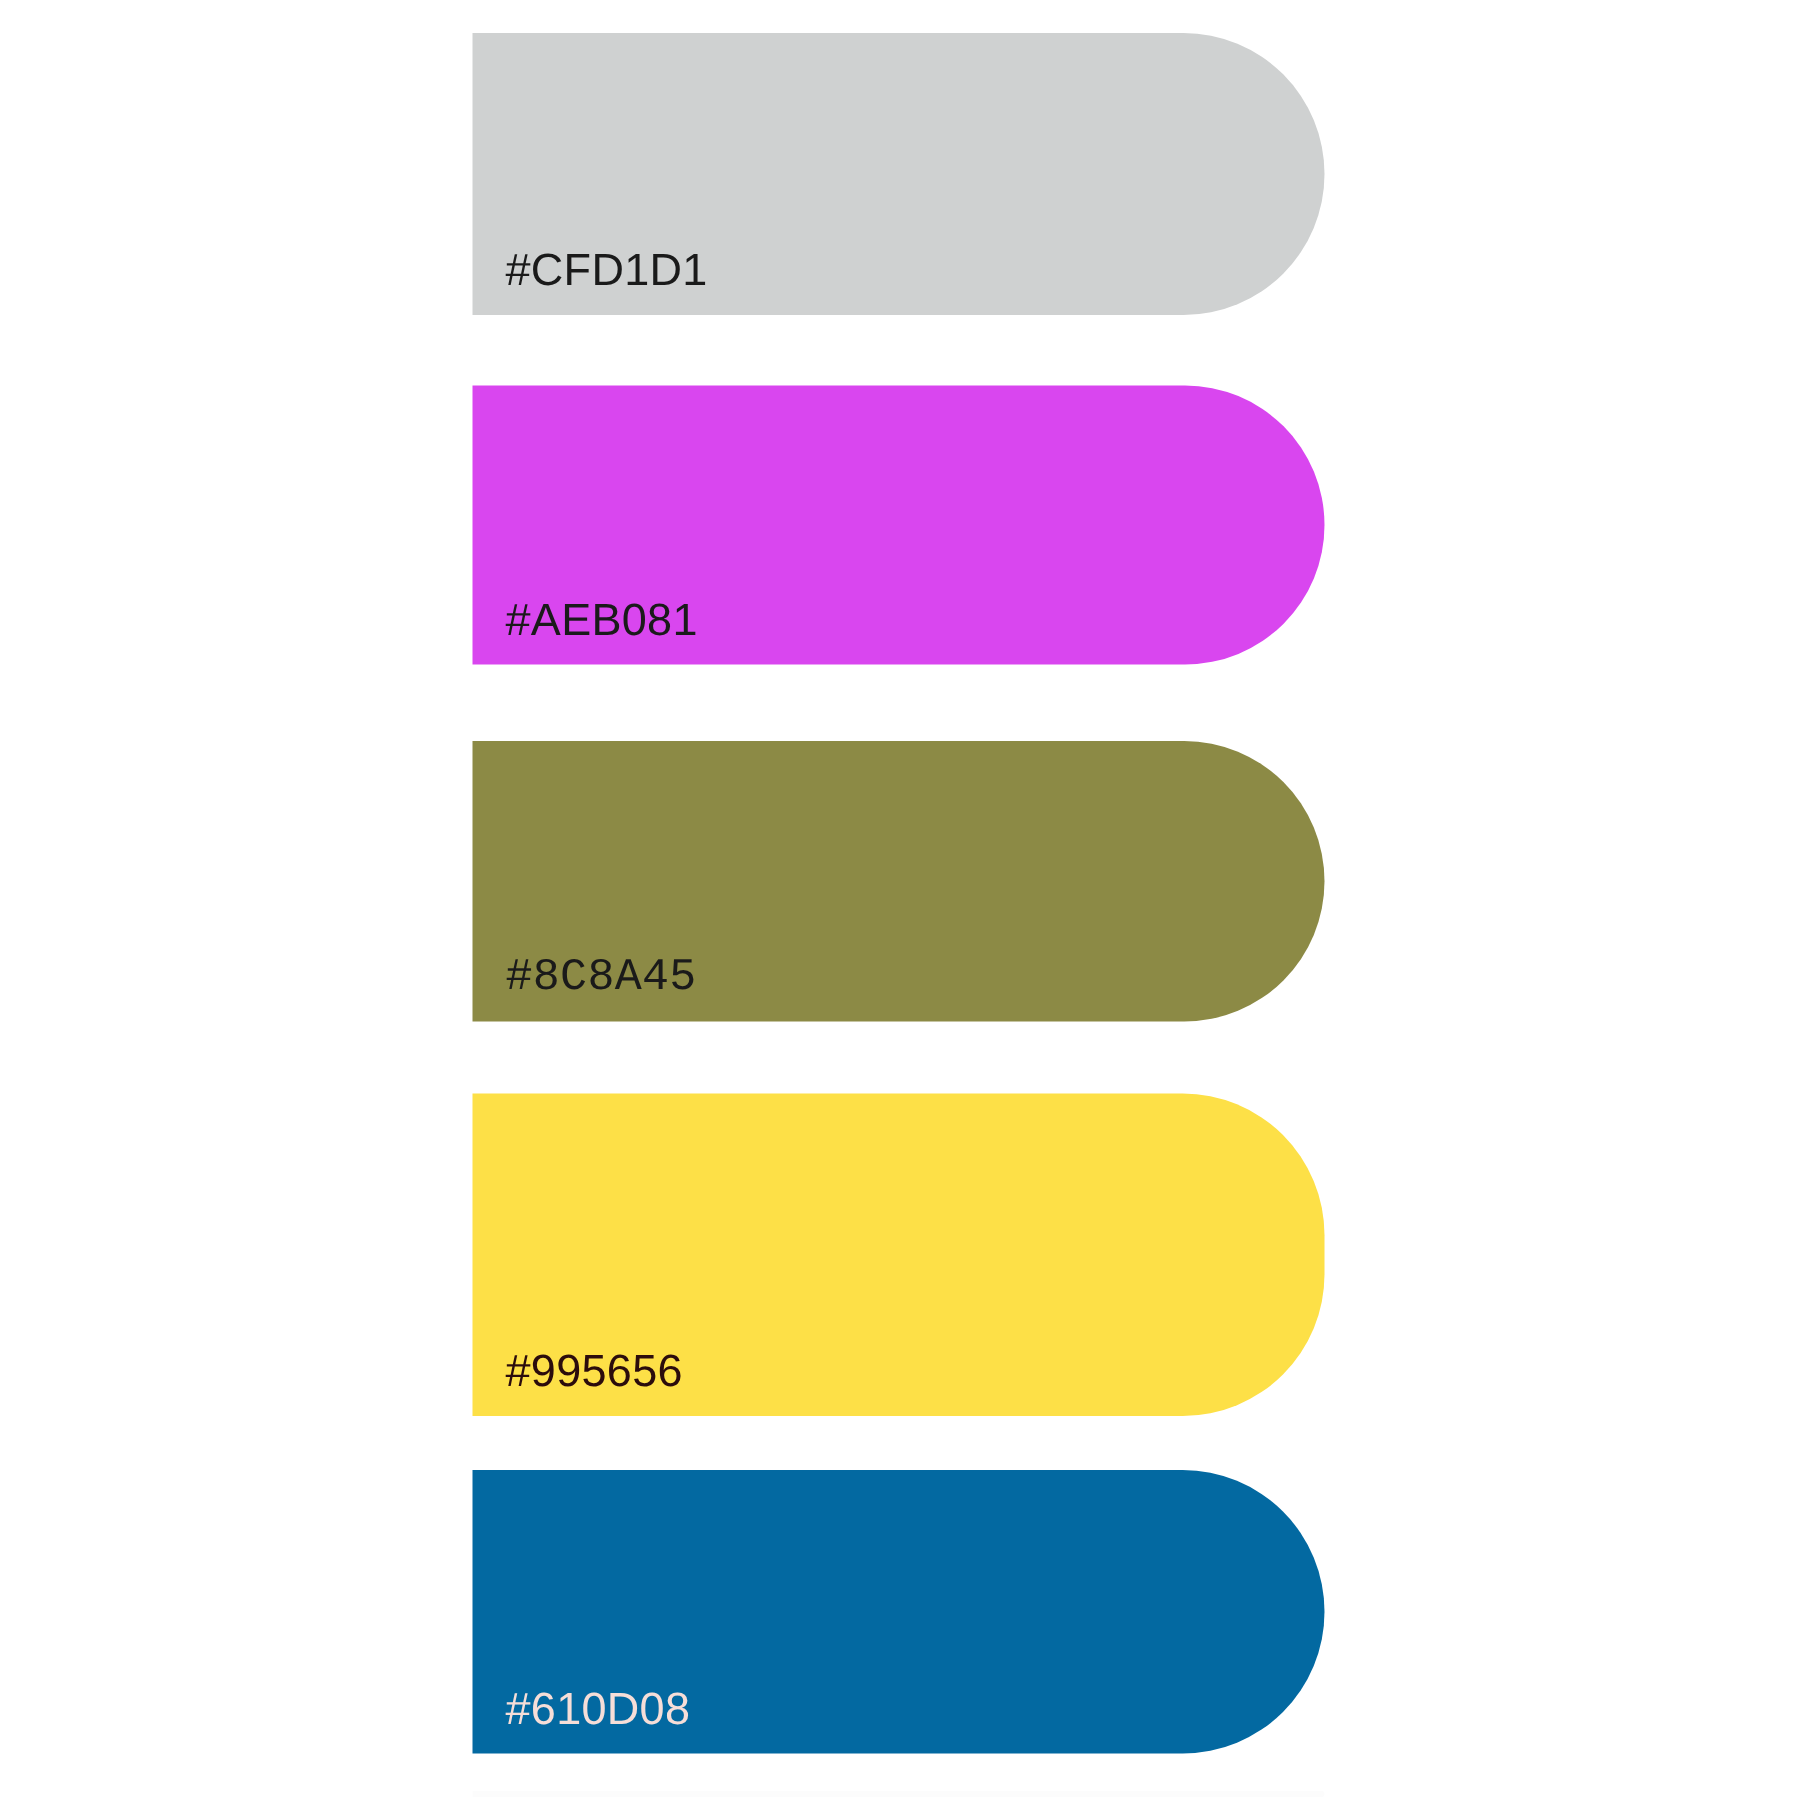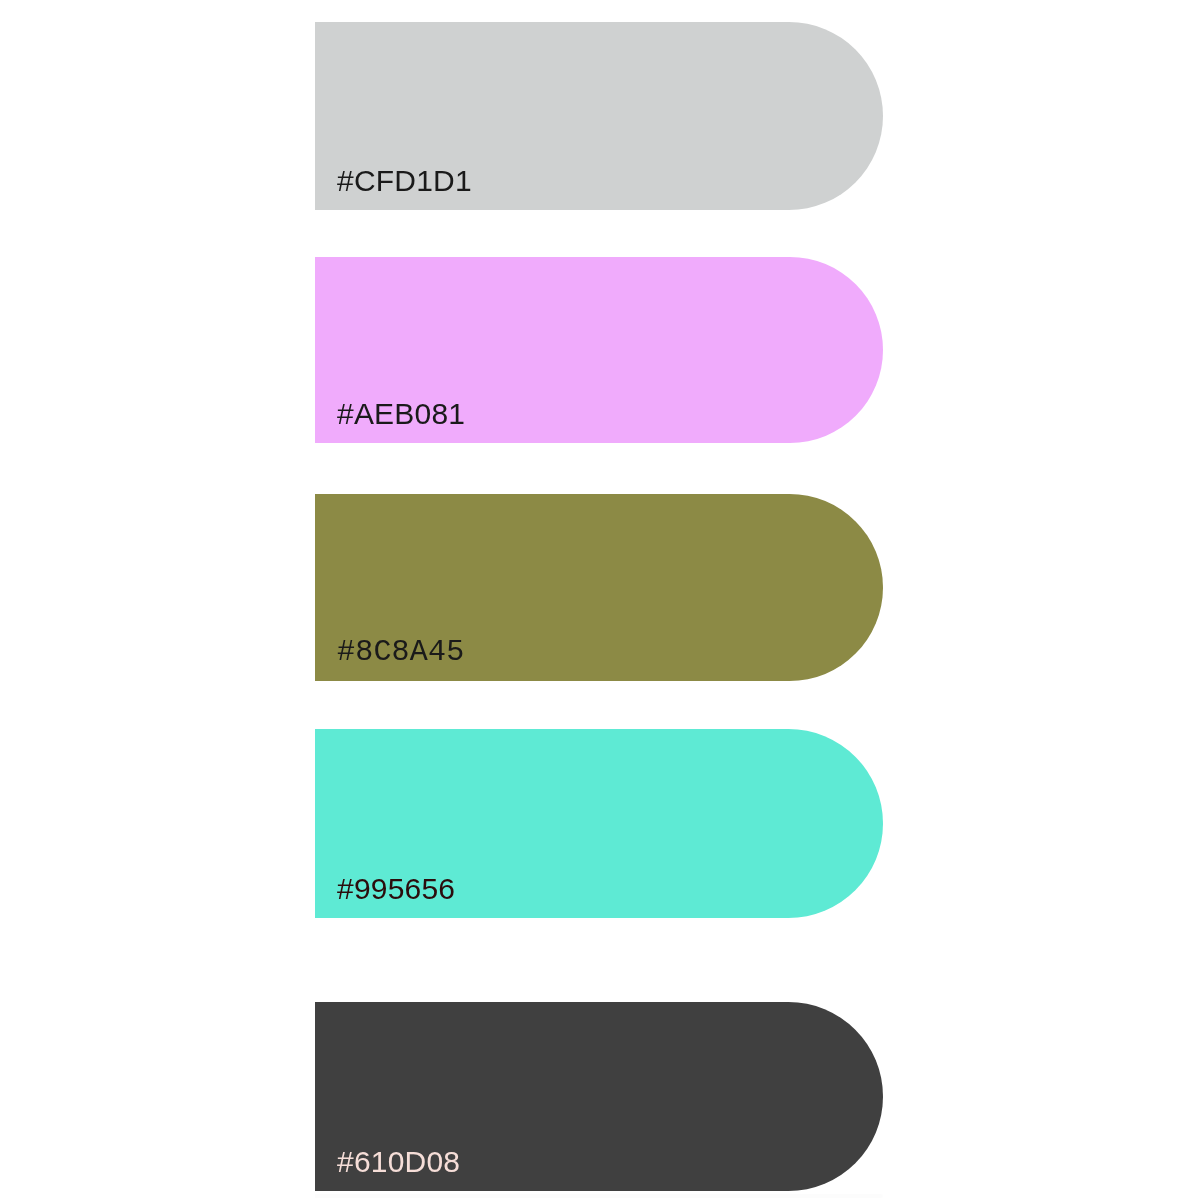--- a/index.html
+++ b/index.html
@@ -60,31 +60,31 @@
 </style>
 </head>
 <body style="background: rgb(255, 255, 255);">
 
 <div id="palette">
 
   <div class="swatch" style="left: 315px; top: 22px; width: 568px; height: 188px; background: rgb(207, 209, 209); border-top-right-radius: 94px; border-bottom-right-radius: 94px;">
     <span class="swatch-label" style="color: rgb(26, 26, 26);">#CFD1D1</span>
   </div>
 
-  <div class="swatch" style="left: 315px; top: 257px; width: 568px; height: 186px; background: #f0abfc; border-top-right-radius: 93px; border-bottom-right-radius: 93px;">
+  <div class="swatch" style="left: 315px; top: 257px; width: 568px; height: 186px; background: #d946ef; border-top-right-radius: 93px; border-bottom-right-radius: 93px;">
     <span class="swatch-label" style="color: rgb(26, 26, 26);">#AEB081</span>
   </div>
 
   <div class="swatch" style="left: 315px; top: 494px; width: 568px; height: 187px; background: rgb(140, 138, 69); border-top-right-radius: 93.5px; border-bottom-right-radius: 93.5px;">
     <span class="swatch-label" style="color: rgb(26, 26, 26); font-family: Liberation Mono, monospace;">#8C8A45</span>
   </div>
 
-  <div class="swatch" style="left: 315px; top: 729px; width: 568px; height: 189px; background: #5eead4; border-top-right-radius: 94.5px; border-bottom-right-radius: 94.5px;">
+  <div class="swatch" style="left: 315px; top: 729px; width: 568px; height: 215px; background: #fde047; border-top-right-radius: 94.5px; border-bottom-right-radius: 94.5px;">
     <span class="swatch-label" style="color: rgb(43, 12, 12);">#995656</span>
   </div>
 
-  <div class="swatch" style="left: 315px; top: 1002px; width: 568px; height: 189px; background: #404040; border-top-right-radius: 94.5px; border-bottom-right-radius: 94.5px;">
+  <div class="swatch" style="left: 315px; top: 980px; width: 568px; height: 189px; background: #0369a1; border-top-right-radius: 94.5px; border-bottom-right-radius: 94.5px;">
     <span class="swatch-label" style="color: rgb(246, 222, 216);">#610D08</span>
   </div>
 
   <div class="swatch-sliver" style="background: rgb(207, 207, 207); left: 315px; width: 568px;"></div>
 
 </div>
 
 </body></html>

